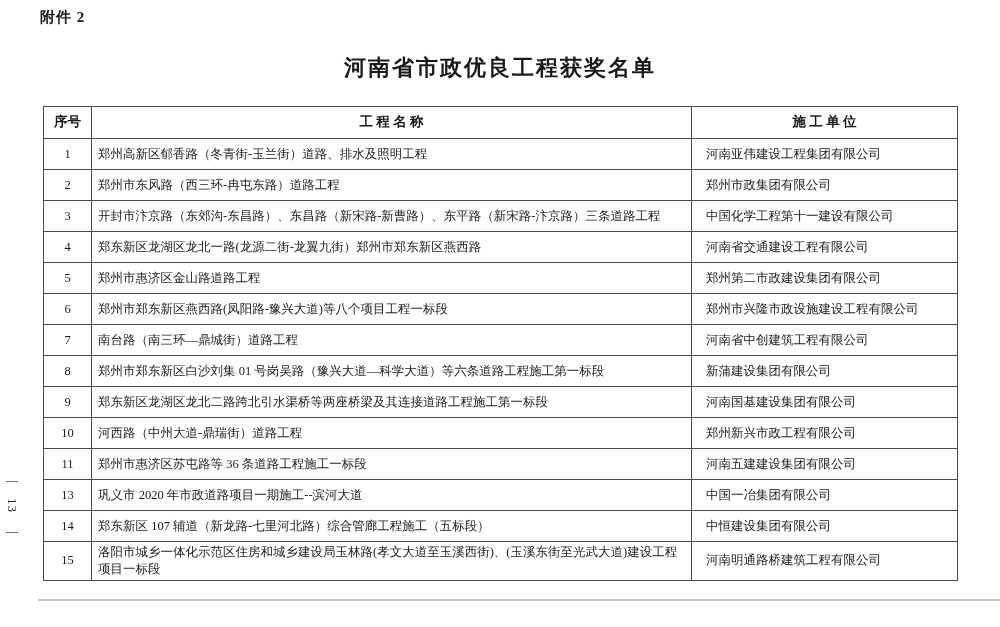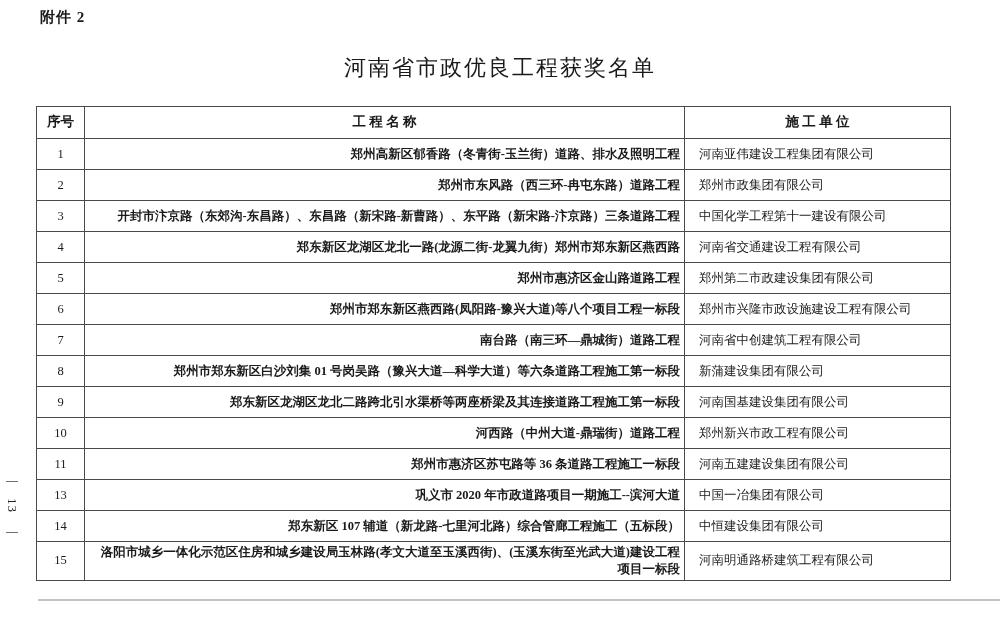--- a/index.html
+++ b/index.html
@@ -8,38 +8,38 @@
     font-family:"Liberation Serif","DejaVu Serif",serif;
     color:#1a1a1a;position:relative;overflow:hidden;
   }
   .page{position:absolute;inset:0;background:#ffffff;border-radius:12px;}
   .attachment{
     position:absolute;left:40px;top:8px;
     font-size:15px;font-weight:600;letter-spacing:1px;
   }
   .doc-title{
     position:absolute;left:0;top:53px;width:100%;
-    text-align:center;font-size:22px;font-weight:400;letter-spacing:2px;
+    text-align:center;font-size:22px;font-weight:700;letter-spacing:2px;
   }
   table.award-table{
-    position:absolute;left:36px;top:106px;width:914px;
+    position:absolute;left:43px;top:106px;width:914px;
     border-collapse:collapse;table-layout:fixed;z-index:2;
   }
   .award-table th,.award-table td{
     border:1px solid #4a4a4a;
     font-size:12.5px;line-height:1.35;
     padding:2px 4px;vertical-align:middle;
     overflow:hidden;
   }
   .award-table th{
     height:27px;font-size:13.5px;font-weight:700;text-align:center;
   }
   .award-table td{height:26px;}
   .award-table td.no-cell{text-align:center;font-size:12.5px;}
-  .award-table td.project-cell{text-align:right;padding-left:6px;font-weight:bold;}
+  .award-table td.project-cell{text-align:left;padding-left:6px;}
   .award-table td.company-cell{text-align:left;padding-left:14px;}
   .page-number{
     position:absolute;left:1px;top:474px;width:22px;z-index:2;
     display:flex;flex-direction:column;align-items:center;gap:9px;
     font-size:13px;color:#222;
   }
   .page-number .dash{font-size:12px;line-height:1;}
   .page-number .digits{
     transform:rotate(90deg);font-size:13px;line-height:1;
     letter-spacing:1px;padding:4px 0;

